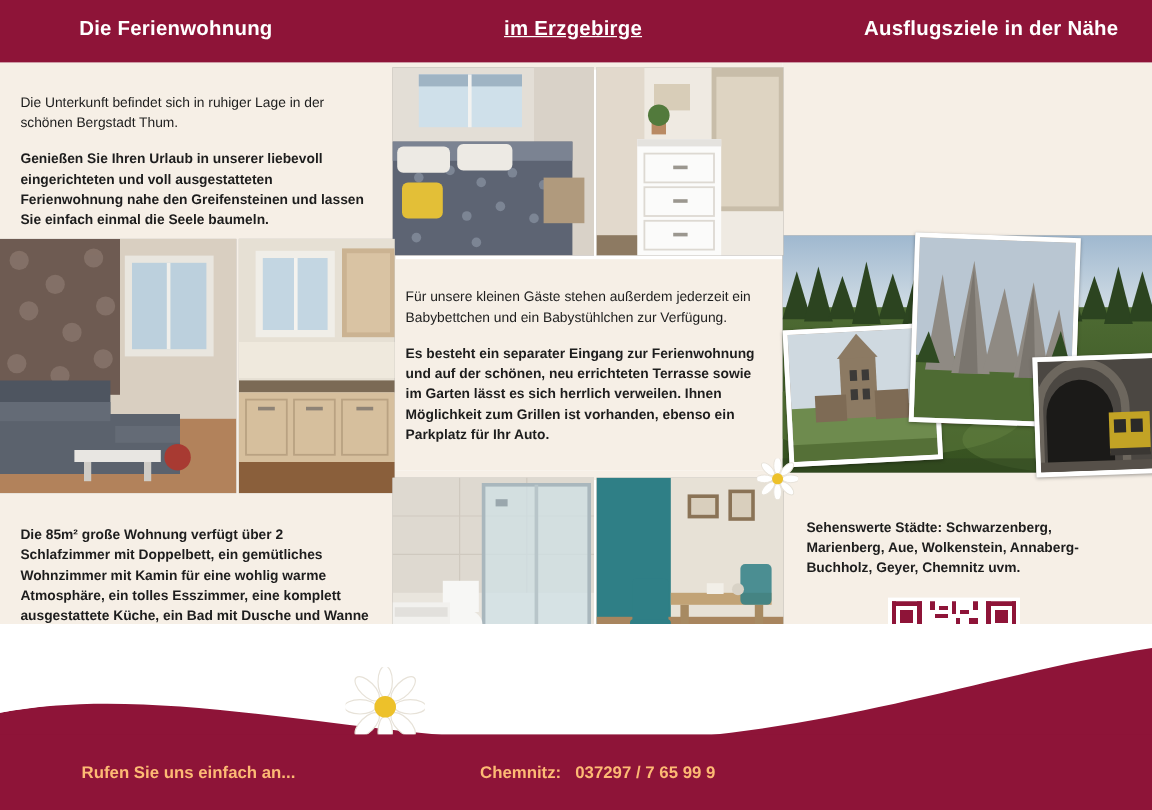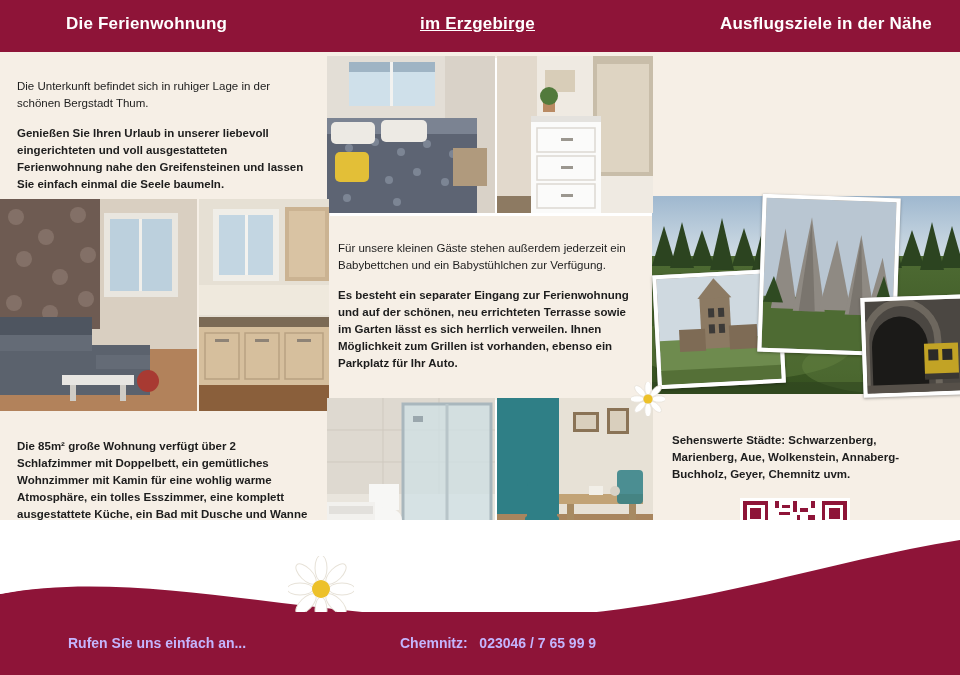--- a/index.html
+++ b/index.html
@@ -23,21 +23,21 @@
   .hdr1{left:66px;}
   .hdr2{left:420px;font-weight:bold;text-decoration:underline;}
   .hdr3{left:680px;margin-left:40px;}
 
   
   .bottom-band{
     position:absolute;left:0;top:612px;width:960px;height:63px;
     background:#8e1438;
   }
   .bottom-band .ftr{
-    position:absolute;top:23px;color:#c4b5fd;font-weight:bold;font-size:14px;white-space:nowrap;
+    position:absolute;top:23px;color:#fdba74;font-weight:bold;font-size:14px;white-space:nowrap;
   }
   .ftr1{left:68px;}
   .ftr2{left:400px;}
   .ftr3{left:703px;margin-top:43px;}
 
   
   .swoosh{
     position:absolute;left:0;top:520px;width:960px;height:110px;overflow:hidden;pointer-events:none;
   }
   .swoosh svg{display:block;}
@@ -567,18 +567,18 @@
   <div class="top-band">
     <div class="hdr hdr1">Die Ferienwohnung</div>
     <div class="hdr hdr2">im Erzgebirge</div>
     <div class="hdr hdr3">Ausflugsziele in der Nähe</div>
   </div>
 
   <div class="bottom-band">
     <div class="ftr ftr1">Rufen Sie uns einfach an...</div>
     <div class="ftr ftr2">
       <span>Chemnitz:</span>
-      &nbsp;&nbsp;<span>023046 / 7 65 99 9</span>
+      &nbsp;&nbsp;<span>037297 / 7 65 99 9</span>
     </div>
     <div class="ftr ftr3">...wir helfen Ihnen gern weiter.</div>
   </div>
 
 </div>
 
 </body></html>

